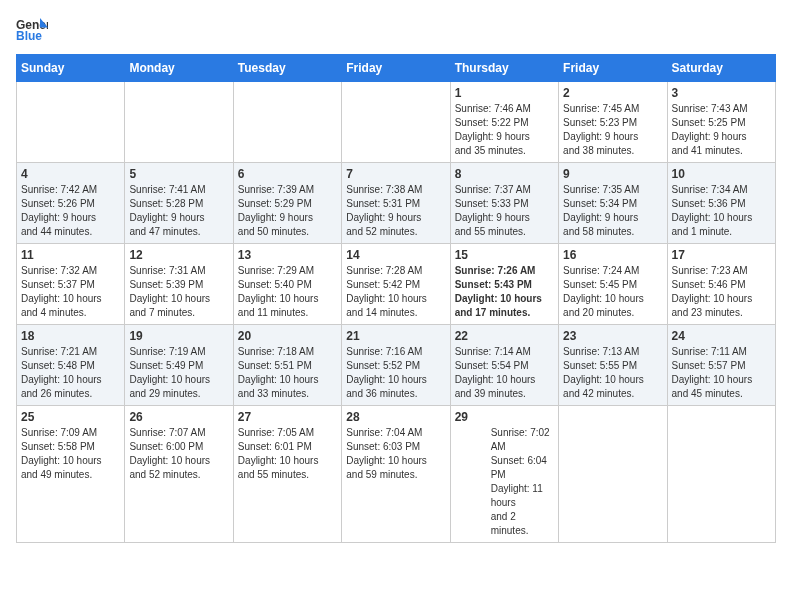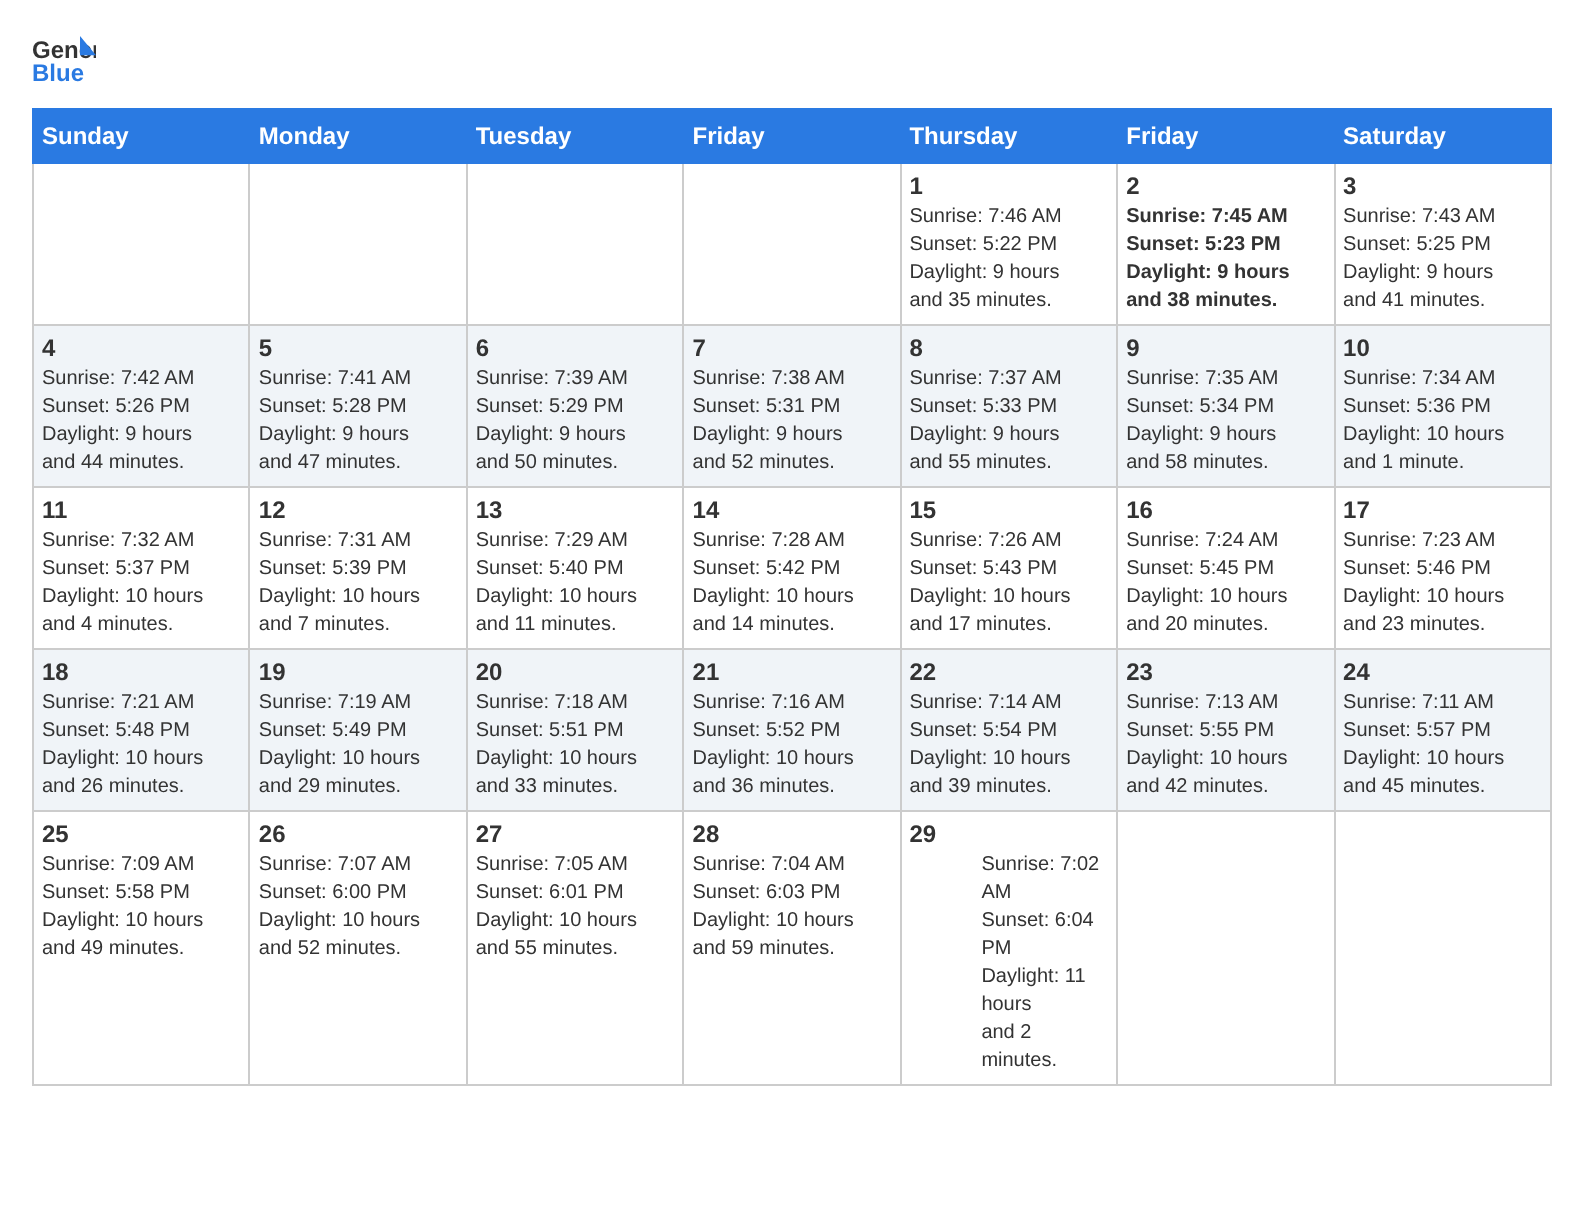--- a/index.html
+++ b/index.html
@@ -123,21 +123,21 @@
         <td class="empty-cell"></td>
         <td style="background: rgb(255, 255, 255);">
           <span class="day-num">1</span>
           <div class="day-info" style="white-space: pre-line;">Sunrise: 7:46 AM
 Sunset: 5:22 PM
 Daylight: 9 hours
 and 35 minutes.</div>
         </td>
         <td style="background: rgb(255, 255, 255);">
           <span class="day-num">2</span>
-          <div class="day-info" style="white-space: pre-line; font-weight: bold;">Sunrise: 7:45 AM
+          <div class="day-info" style="white-space: pre-line;">Sunrise: 7:45 AM
 Sunset: 5:23 PM
 Daylight: 9 hours
 and 38 minutes.</div>
         </td>
         <td style="background: rgb(255, 255, 255);">
           <span class="day-num">3</span>
           <div class="day-info" style="white-space: pre-line;">Sunrise: 7:43 AM
 Sunset: 5:25 PM
 Daylight: 9 hours
 and 41 minutes.</div>
@@ -218,21 +218,21 @@
         </td>
         <td style="background: rgb(255, 255, 255);">
           <span class="day-num">14</span>
           <div class="day-info" style="white-space: pre-line;">Sunrise: 7:28 AM
 Sunset: 5:42 PM
 Daylight: 10 hours
 and 14 minutes.</div>
         </td>
         <td style="background: rgb(255, 255, 255);">
           <span class="day-num">15</span>
-          <div class="day-info" style="white-space: pre-line;">Sunrise: 7:26 AM
+          <div class="day-info" style="white-space: pre-line; font-weight: bold;">Sunrise: 7:26 AM
 Sunset: 5:43 PM
 Daylight: 10 hours
 and 17 minutes.</div>
         </td>
         <td style="background: rgb(255, 255, 255);">
           <span class="day-num">16</span>
           <div class="day-info" style="white-space: pre-line;">Sunrise: 7:24 AM
 Sunset: 5:45 PM
 Daylight: 10 hours
 and 20 minutes.</div>

